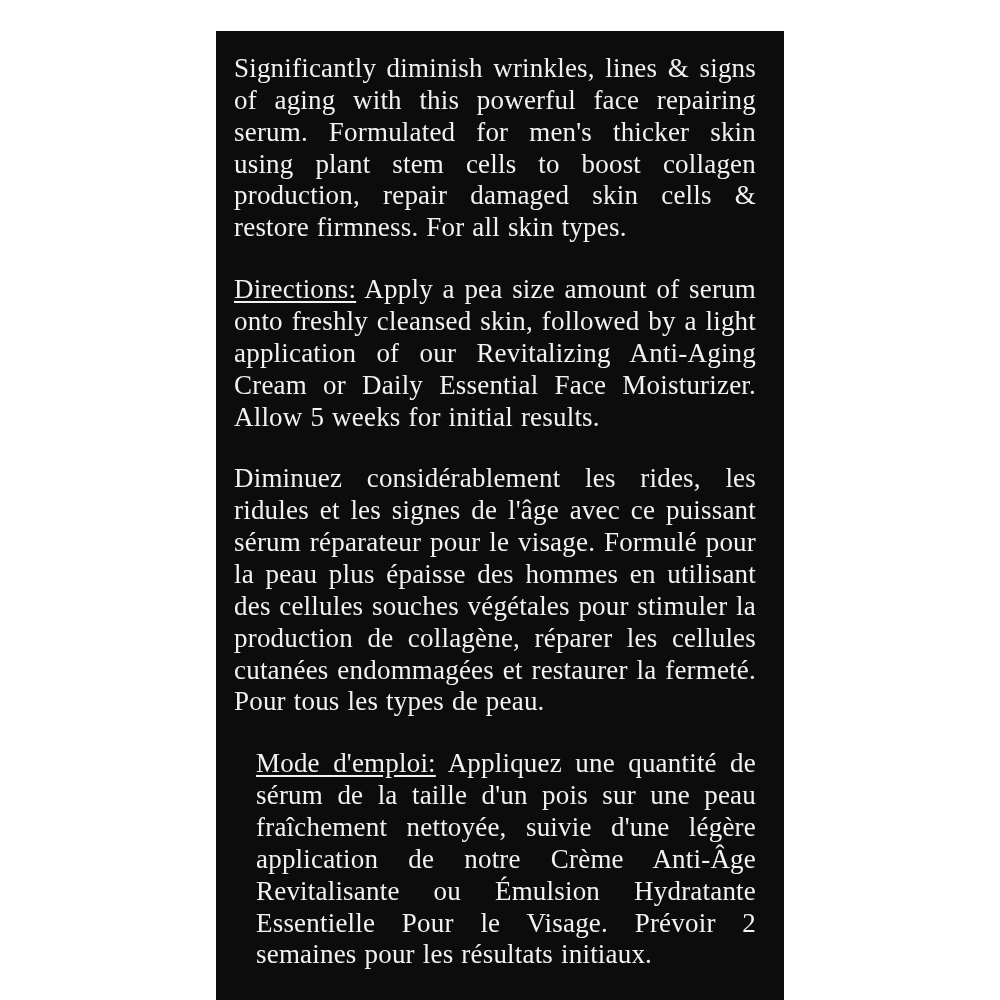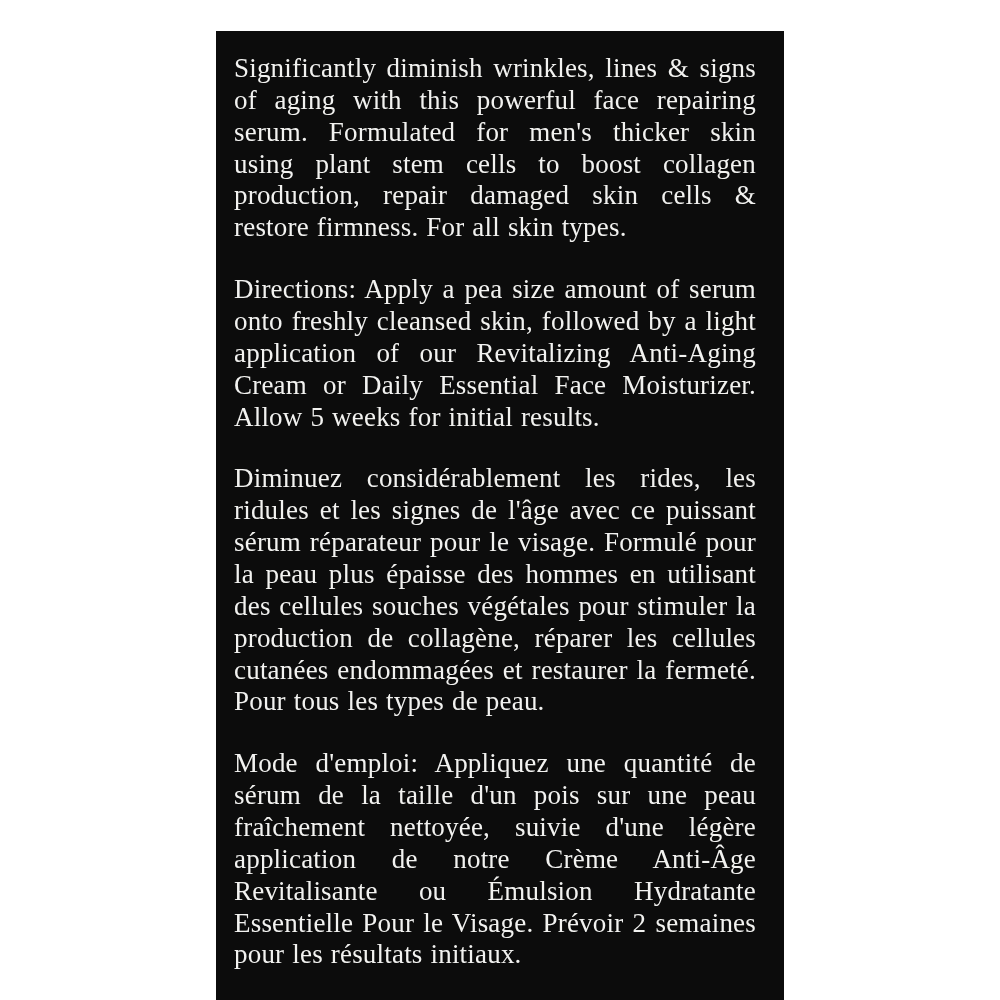--- a/index.html
+++ b/index.html
@@ -31,23 +31,24 @@
     color: #f2f2f0;
     font-family: "Liberation Serif", "DejaVu Serif", serif;
     font-size: 27px;
     line-height: 1.18;
     text-align: justify;
     text-justify: inter-word;
     letter-spacing: 0.2px;
     margin: 0 0 26px 0;
     word-spacing: 1px;
   }
-  .para:last-child { margin-bottom: 0; }
+  .para:last-child { margin-bottom: 0; margin-left: 22px; }
   .para.gap-large { margin-bottom: 30px; }
   .para .heading {
+    text-decoration: underline;
     text-underline-offset: 3px;
   }
   .line-block {
     display: block;
   }
 </style>
 </head>
 <body>
 
 <div class="canvas">

